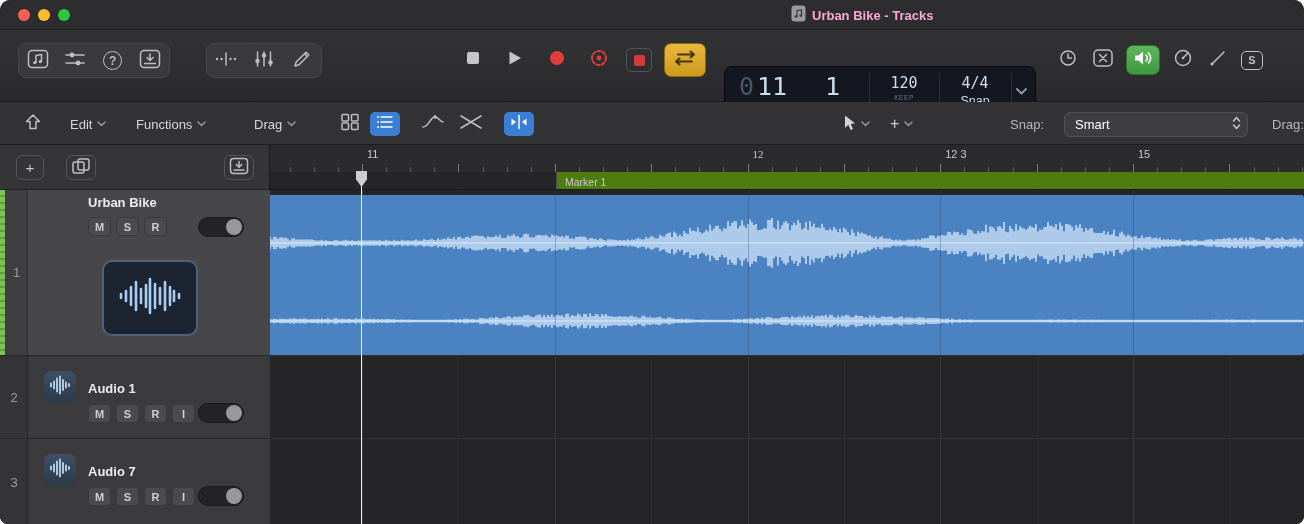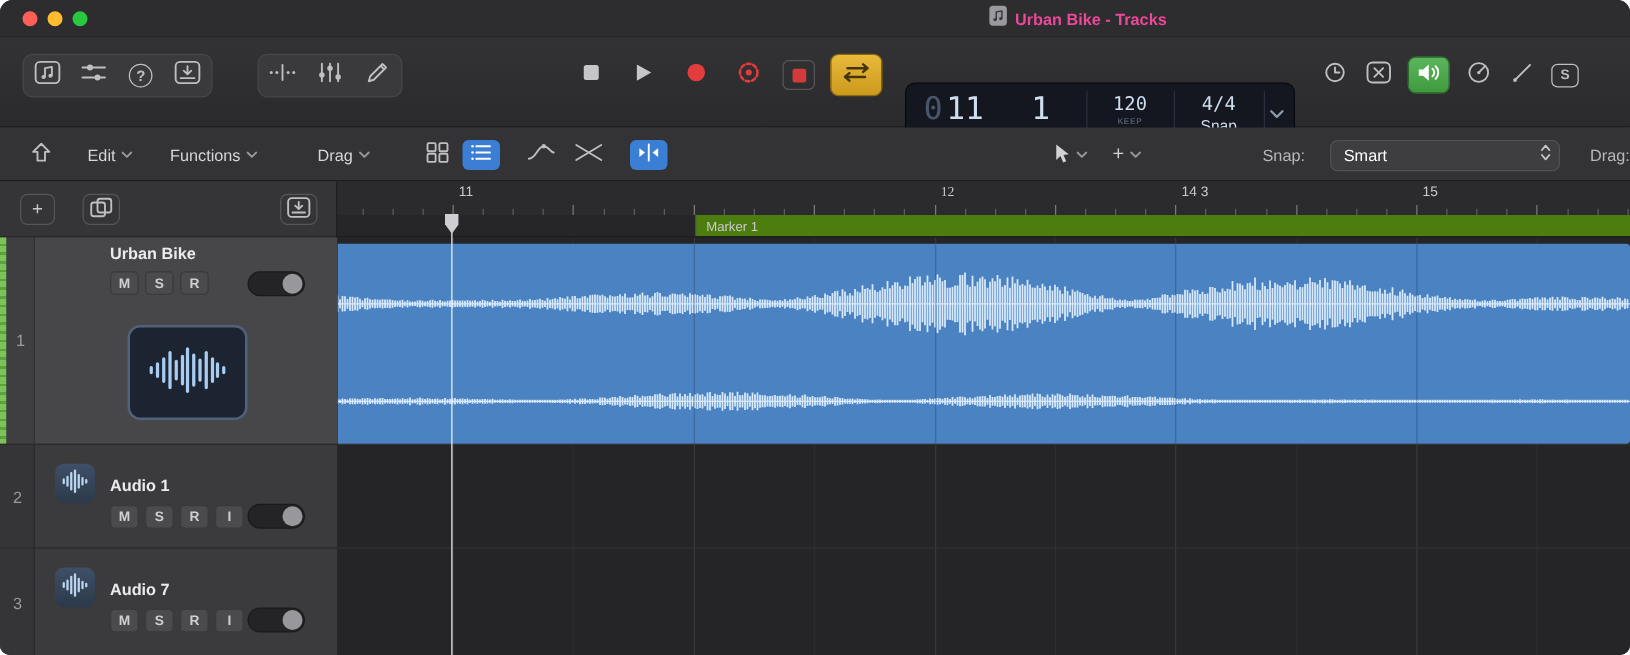--- a/index.html
+++ b/index.html
@@ -10,21 +10,21 @@
   svg{stroke:#bfbfc2;fill:none;stroke-width:1.5;stroke-linecap:round;stroke-linejoin:round}
   svg *{position:static}
   
   .titlebar{left:0;top:0;width:1304px;height:30px;background:#2d2d2f;border-bottom:1px solid #242426}
   .tl{top:9px;width:12px;height:12px;border-radius:50%}
   .tl.close{left:18px;background:#ff5f57}
   .tl.min{left:38px;background:#febc2e}
   .tl.zoom{left:58px;background:#28c840}
   .titlewrap{left:791px;top:0;height:30px;display:flex;align-items:center;gap:6px}
   .titlewrap *{position:static}
-  .wtitle{font-size:13px;font-weight:700;color:#ec4899}
+  .wtitle{font-size:13px;font-weight:700;color:#f9a8d4}
   
   .toolbar{left:0;top:30px;width:1304px;height:72px;background:linear-gradient(#333335,#2a2a2c);border-bottom:1px solid #1c1c1e}
   .tbgroup{top:13px;height:35px;background:#3a3a3c;border:1px solid #47474a;border-radius:8px;display:flex;align-items:center;justify-content:space-around}
   .tbgroup *{position:static}
   .tbtn{display:flex;align-items:center;justify-content:center;width:32px;height:30px}
   .qh{width:19px;height:19px;border:1.5px solid #bfbfc2;border-radius:50%;color:#bfbfc2;font-size:12px;font-weight:700;display:flex;align-items:center;justify-content:center}
   .transport{left:458px;top:12px;height:36px;display:flex;align-items:center;gap:12px}
   .transport *{position:static}
   .ticon{width:30px;display:flex;align-items:center;justify-content:center}
   .replacebox{width:26px;height:24px;border:1px solid #56565a;border-radius:5px;display:flex;align-items:center;justify-content:center}
@@ -363,21 +363,21 @@
             <rect x="1.5" y="1.5" width="17" height="15" rx="3"></rect>
             <path d="M10 4.5 V10 M7.2 7.5 L10 10.3 L12.8 7.5 M5 13 H15"></path>
           </svg></span>
       </div>
   </div>
 
   <div class="ruler">
       <span class="ruler-label" style="left: 97px;">11</span>
       <span class="ruler-label" style="left: 289.75px; margin-top: 44px;">11 3</span>
       <span class="ruler-label" style="left: 482.5px; font-family: Liberation Serif, serif;">12</span>
-      <span class="ruler-label" style="left: 675.25px;">14 3</span>
+      <span class="ruler-label" style="left: 675.25px;">12 3</span>
       <span class="ruler-label" style="left: 868px;">15</span>
       <div class="ruler-tick" style="left: 19.7px;"></div>
       <div class="ruler-tick" style="left: 43.8px;"></div>
       <div class="ruler-tick" style="left: 67.9px;"></div>
       <div class="ruler-tick major" style="left: 92px;"></div>
       <div class="ruler-tick" style="left: 116.1px;"></div>
       <div class="ruler-tick" style="left: 140.2px;"></div>
       <div class="ruler-tick" style="left: 164.3px;"></div>
       <div class="ruler-tick major" style="left: 188.4px;"></div>
       <div class="ruler-tick" style="left: 212.5px;"></div>

